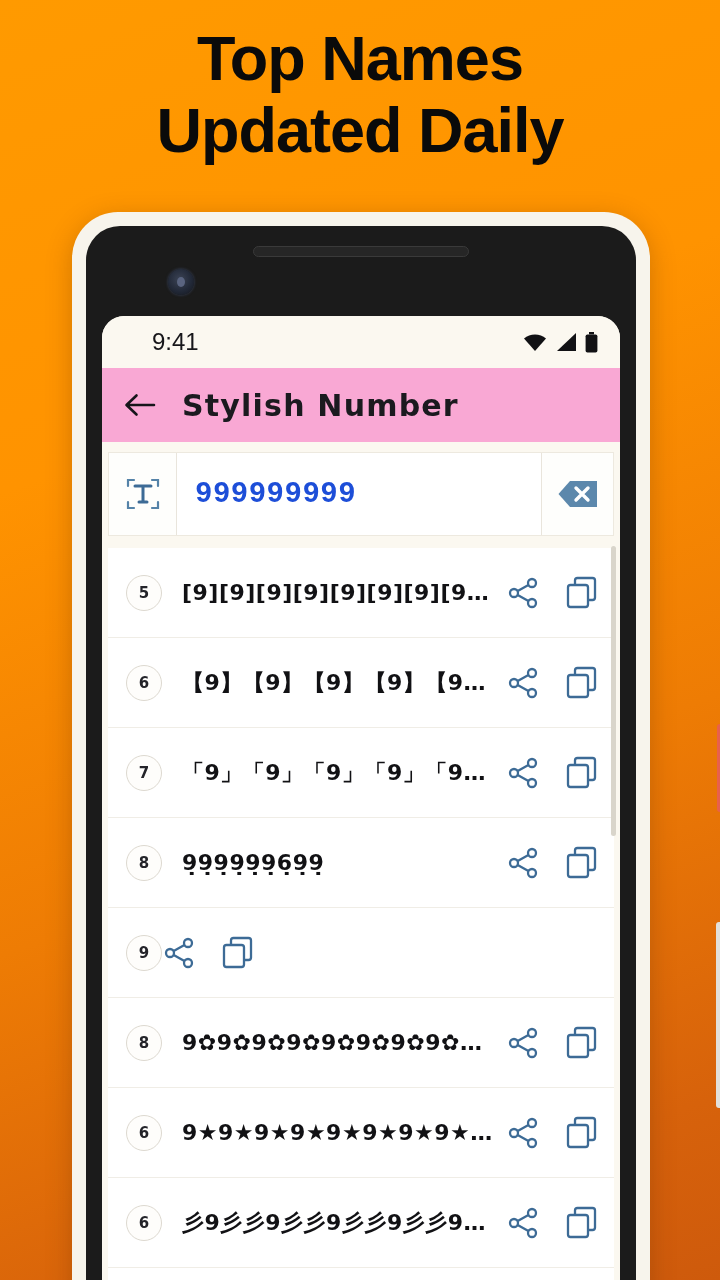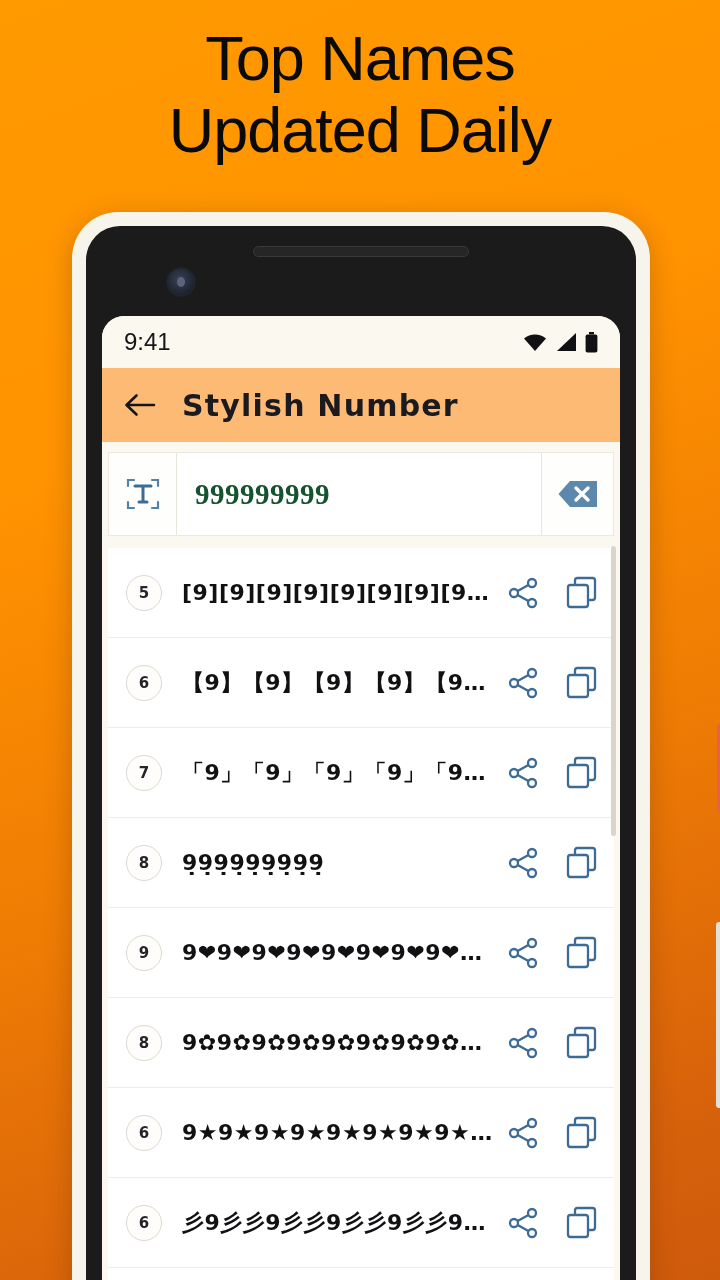--- a/index.html
+++ b/index.html
@@ -15,21 +15,21 @@
     overflow: hidden;
   }
 
   
   .headline {
     position: absolute;
     top: 22px; left: 0; width: 720px;
     text-align: center;
     color: #0A0A0A;
     font-family: "Liberation Sans", sans-serif;
-    font-weight: normal;
+    font-weight: bold;
     font-size: 63px;
     line-height: 1.15;
     letter-spacing: -1px;
   }
   .headline .l2 { display: block; text-align: center; }
 
   
   .phone-outer {
     position: absolute;
     left: 72px; top: 212px;
@@ -97,35 +97,36 @@
   
   .statusbar {
     height: 52px;
     display: flex; align-items: center;
     padding: 0 22px;
     background: #FBF8F0;
   }
   .status-time {
     font-size: 24px; color: #17161A;
     font-family: "Liberation Sans", sans-serif;
+    margin-left: 28px;
   }
   .status-icons {
     margin-left: auto;
     display: flex; align-items: center; gap: 8px;
   }
   .ic-wifi { width: 24px; height: 20px; display: block; }
   .ic-signal { width: 22px; height: 20px; display: block; }
   .ic-battery { width: 13px; height: 21px; display: block; }
 
   
   .appbar {
     height: 74px;
     display: flex; align-items: center;
     padding: 0 22px;
-    background: #fdba74;
+    background: #f9a8d4;
   }
   .back-arrow { width: 32px; height: 26px; flex: none; cursor: pointer; }
   .app-title {
     margin-left: 26px;
     font-size: 30px;
     color: #1B1A1F;
     font-family: "DejaVu Sans", sans-serif;
     font-weight: 600;
     letter-spacing: 1.2px;
   }
@@ -145,22 +146,22 @@
     border-right: 1px solid #E9E5DC;
   }
   .ic-textformat { width: 38px; height: 38px; display: block; }
   .input-field {
     flex: 1;
     display: flex; align-items: center;
     padding-left: 18px;
     background: #FFFFFF;
     font-size: 29px;
     font-weight: bold;
-    color: #14532d;
-    font-family: Liberation Serif, serif;
+    color: #1d4ed8;
+    font-family: Liberation Mono, monospace;
     letter-spacing: .5px;
     border: none;
     outline: none;
     min-width: 0;
   }
   .clear-box {
     width: 72px; flex: none;
     display: flex; align-items: center; justify-content: center;
     background: #FEFEFC;
     border-left: 1px solid #E9E5DC;
@@ -338,40 +339,39 @@
               </svg>
               <svg class="ic-copy" viewBox="0 0 32 34">
                 <rect x="9" y="2" width="20" height="22" rx="2.5" stroke="#3D6B96" stroke-width="2.3" fill="none"></rect>
                 <rect x="2" y="9" width="20" height="22" rx="2.5" stroke="#3D6B96" stroke-width="2.3" fill="#FFFFFF"></rect>
               </svg>
             </span>
           </div>
 
           <div class="row">
             <span class="badge">8</span>
-            <span class="row-text">9̣9̣9̣9̣9̣9̣9̣9̣9̣</span>
+            <span class="row-text">9̣9̣9̣9̣9̣9̣6̣9̣9̣</span>
             <span class="row-actions">
               <svg class="ic-share" viewBox="0 0 34 34">
                 <g stroke="#3D6B96" stroke-width="2.3" fill="none">
                   <circle cx="26" cy="7" r="4"></circle>
                     <circle cx="8" cy="17" r="4"></circle>
                     <circle cx="26" cy="27" r="4"></circle>
                   <path d="M11.7 15.1 L22.4 9 M11.7 18.9 L22.4 25.1"></path>
                 </g>
               </svg>
               <svg class="ic-copy" viewBox="0 0 32 34">
                 <rect x="9" y="2" width="20" height="22" rx="2.5" stroke="#3D6B96" stroke-width="2.3" fill="none"></rect>
                 <rect x="2" y="9" width="20" height="22" rx="2.5" stroke="#3D6B96" stroke-width="2.3" fill="#FFFFFF"></rect>
               </svg>
             </span>
           </div>
 
           <div class="row">
             <span class="badge">9</span>
-            <span class="row-text">9❤9❤9❤9❤9❤9❤9❤9❤9❤</span>
             <span class="row-actions">
               <svg class="ic-share" viewBox="0 0 34 34">
                 <g stroke="#3D6B96" stroke-width="2.3" fill="none">
                   <circle cx="26" cy="7" r="4"></circle>
                     <circle cx="8" cy="17" r="4"></circle>
                     <circle cx="26" cy="27" r="4"></circle>
                   <path d="M11.7 15.1 L22.4 9 M11.7 18.9 L22.4 25.1"></path>
                 </g>
               </svg>
               <svg class="ic-copy" viewBox="0 0 32 34">

